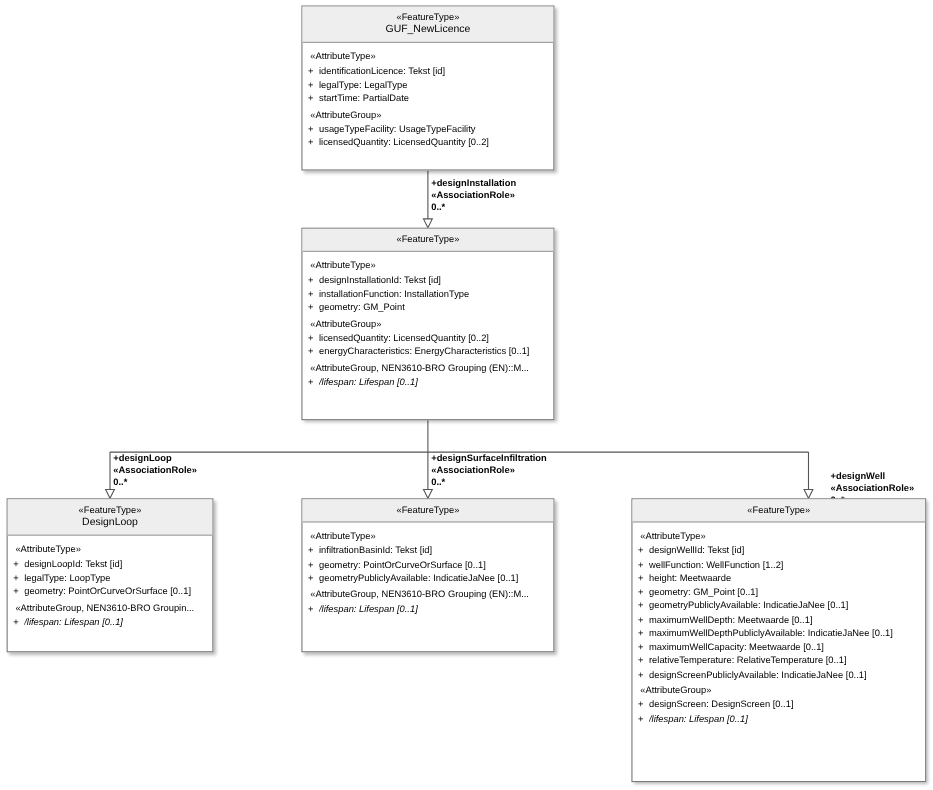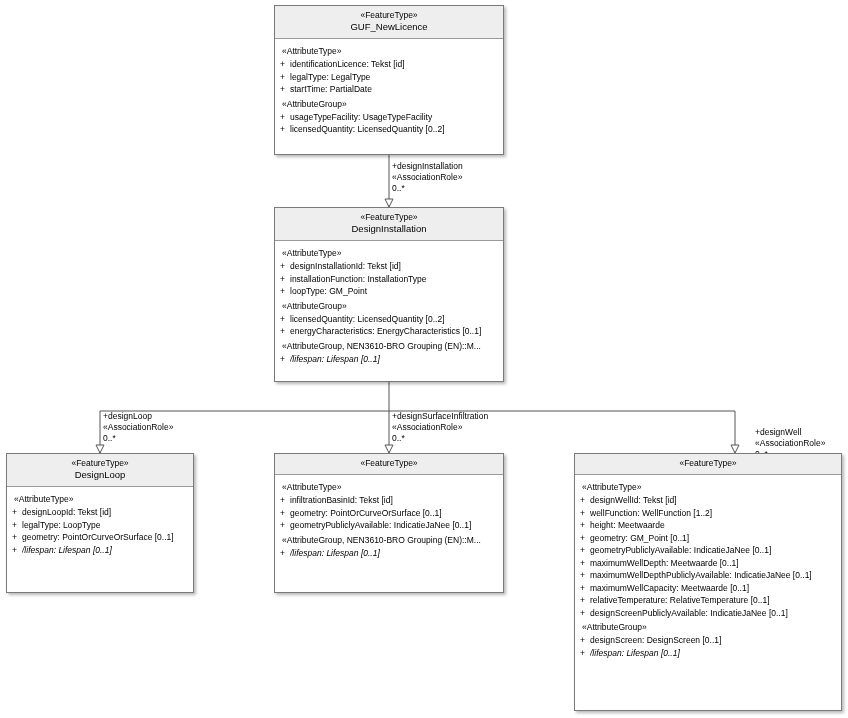--- a/index.html
+++ b/index.html
@@ -81,20 +81,21 @@
     overflow: hidden;
     text-overflow: clip;
     white-space: nowrap;
   }
   .italic { font-style: italic; }
   .assoc-label {
     position: absolute;
     font-size: 8.5px;
     line-height: 11px;
     white-space: nowrap;
+    font-weight: bold;
   }
   .assoc-label .ln { display: block; }
 </style>
 </head>
 <body>
 
 <div id="canvas">
 
   <svg class="conn" viewBox="0 0 848 718">
 
@@ -147,35 +148,34 @@
 
   <div class="assoc-label" style="left:392px; top:161px;">
     <span class="ln">+designInstallation</span>
     <span class="ln">«AssociationRole»</span>
     <span class="ln">0..*</span>
   </div>
 
   <div class="uml-class" style="left:274px; top:207px; width:230px; height:175px;">
     <div class="cls-header">
       <div class="stereo">«FeatureType»</div>
-      <div class="cls-name">DesignInstallation</div>
     </div>
     <div class="cls-body">
       <div class="group-label">«AttributeType»</div>
       <div class="attr-row">
         <span class="attr-vis">+</span>
         <span class="attr-text">designInstallationId: Tekst [id]</span>
       </div>
       <div class="attr-row">
         <span class="attr-vis">+</span>
         <span class="attr-text">installationFunction: InstallationType</span>
       </div>
       <div class="attr-row">
         <span class="attr-vis">+</span>
-        <span class="attr-text">loopType: GM_Point</span>
+        <span class="attr-text">geometry: GM_Point</span>
       </div>
       <div class="group-label">«AttributeGroup»</div>
       <div class="attr-row">
         <span class="attr-vis">+</span>
         <span class="attr-text">licensedQuantity: LicensedQuantity [0..2]</span>
       </div>
       <div class="attr-row">
         <span class="attr-vis">+</span>
         <span class="attr-text">energyCharacteristics: EnergyCharacteristics [0..1]</span>
       </div>
@@ -217,20 +217,21 @@
         <span class="attr-text">designLoopId: Tekst [id]</span>
       </div>
       <div class="attr-row">
         <span class="attr-vis">+</span>
         <span class="attr-text">legalType: LoopType</span>
       </div>
       <div class="attr-row">
         <span class="attr-vis">+</span>
         <span class="attr-text">geometry: PointOrCurveOrSurface [0..1]</span>
       </div>
+      <div class="group-label">«AttributeGroup, NEN3610-BRO Groupin...</div>
       <div class="attr-row">
         <span class="attr-vis">+</span>
         <span class="attr-text italic">/lifespan: Lifespan [0..1]</span>
       </div>
     </div>
   </div>
 
   <div class="uml-class" style="left:274px; top:453px; width:230px; height:140px;">
     <div class="cls-header">
       <div class="stereo">«FeatureType»</div>

